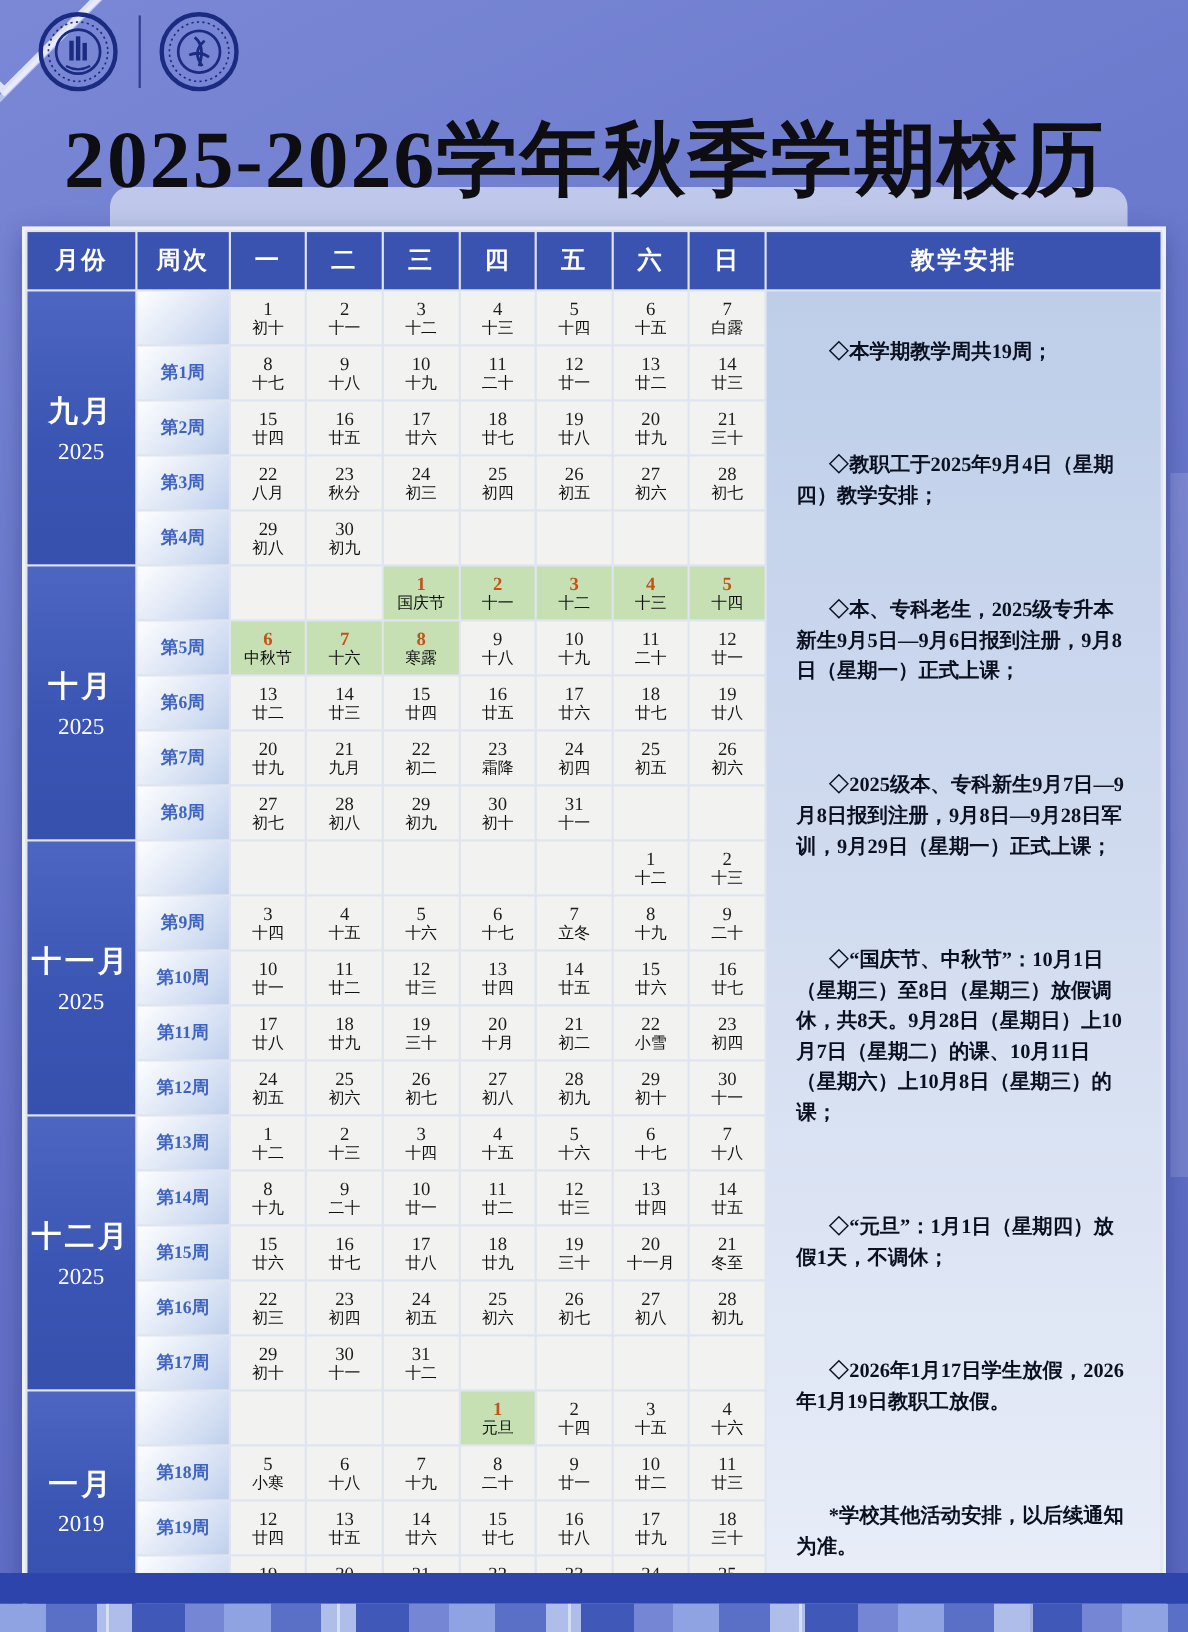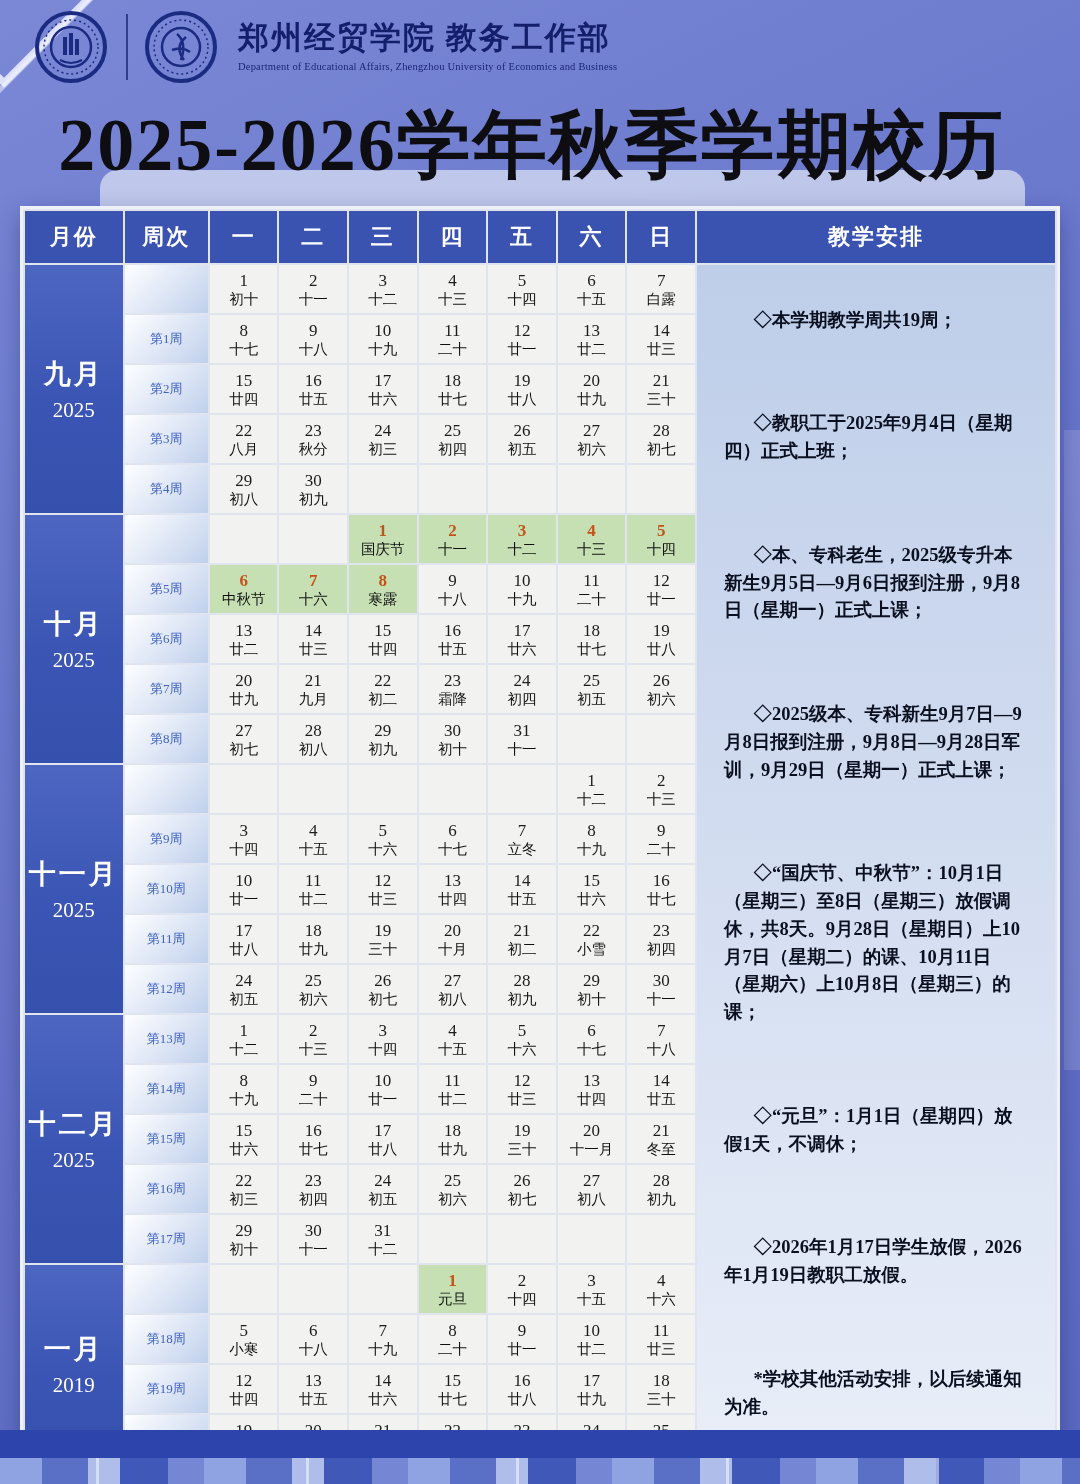--- a/index.html
+++ b/index.html
@@ -32,21 +32,21 @@
   table{width:100%;border-collapse:separate;border-spacing:2px;background:#dfe4ef;
     border:3px solid #eef1f8;box-shadow:0 8px 22px rgba(18,28,90,.35);}
   th.col-head{background:#3a52b0;color:#ffffff;font-family:"Liberation Serif",serif;
     font-weight:700;font-size:22px;height:50px;letter-spacing:2px;}
   td{text-align:center;vertical-align:middle;}
   .month-cell{background:linear-gradient(180deg,#4d66c2 0%,#3b55b4 55%,#3650ae 100%);
     color:#fff;width:100px;font-family:"Liberation Serif",serif;}
   .m-name{font-size:27px;font-weight:700;letter-spacing:3px;}
   .m-year{font-size:21px;margin-top:6px;font-family:Liberation Serif, serif;}
   .week-cell{background:linear-gradient(135deg,#fdfeff 0%,#e3eaf7 45%,#bfd0ec 100%);
-    color:#3f63c0;font-weight:400;font-size:13px;width:86px;height:46px;font-family:"Liberation Serif",serif;}
+    color:#3f63c0;font-weight:700;font-size:16px;width:86px;height:46px;font-family:"Liberation Serif",serif;}
   .day-cell{background:#f2f2f0;width:69px;height:46px;font-family:"Liberation Serif",serif;}
   .d-num{font-size:17px;color:#1c1c1c;line-height:1.25;}
   .d-lunar{font-size:14.5px;color:#101010;line-height:1.2;}
   .day-cell.holiday{background:#c6e0b4;}
   .day-cell.holiday .d-num{color:#c2541a;font-weight:700;}
 
   .notes-cell{background:linear-gradient(180deg,#becee9 0%,#cfdaef 40%,#e9eef8 100%);
     width:352px;vertical-align:middle;padding:10px 12px;}
   .notes-wrap{height:100%;display:flex;flex-direction:column;justify-content:center;gap:46px;}
   .note{margin:15px;text-align:left;font-family:"Liberation Serif",serif;font-weight:700;
@@ -77,24 +77,20 @@
     <rect x="41" y="29" width="4" height="16" fill="#1c2b82"></rect>
     <path d="M26 50 q11 6 22 0" fill="none" stroke="#1c2b82" stroke-width="2"></path>
   </svg>
   <div class="logo-divider"></div>
   <svg class="logo" viewBox="0 0 74 74">
     <circle cx="37" cy="37" r="34" fill="none" stroke="#1c2b82" stroke-width="4"></circle>
     <circle cx="37" cy="37" r="27" fill="none" stroke="#1c2b82" stroke-width="1.5" stroke-dasharray="2 3"></circle>
     <circle cx="37" cy="37" r="19" fill="none" stroke="#1c2b82" stroke-width="2.5"></circle>
     <path d="M33 24 q10 8 4 26 M42 27 q-12 10 -2 23 M28 40 q10 -4 18 2" fill="none" stroke="#1c2b82" stroke-width="2.5"></path>
   </svg>
-  <div class="org-text">
-    <div class="org-cn">郑州经贸学院 教务工作部</div>
-    <div class="org-en">Department of Educational Affairs, Zhengzhou University of Economics and Business</div>
-  </div>
 </div>
 
 <div class="page-title">2025-2026学年秋季学期校历</div>
 
 <div class="table-wrap">
   <table>
     <colgroup>
       <col style="width:100px">
         <col style="width:86px">
       <col style="width:69px">
@@ -151,21 +147,21 @@
             <div class="d-num">6</div>
             <div class="d-lunar">十五</div>
           </td>
           <td class="day-cell">
             <div class="d-num">7</div>
             <div class="d-lunar">白露</div>
           </td>
           <td rowspan="24" class="notes-cell">
             <div class="notes-wrap">
               <p class="note">◇本学期教学周共19周；</p>
-              <p class="note">◇教职工于2025年9月4日（星期四）正式上班；</p>
+              <p class="note">◇教职工于2025年9月4日（星期四）教学安排；</p>
               <p class="note">◇本、专科老生，2025级专升本新生9月5日—9月6日报到注册，9月8日（星期一）正式上课；</p>
               <p class="note">◇2025级本、专科新生9月7日—9月8日报到注册，9月8日—9月28日军训，9月29日（星期一）正式上课；</p>
               <p class="note">◇“国庆节、中秋节”：10月1日（星期三）至8日（星期三）放假调休，共8天。9月28日（星期日）上10月7日（星期二）的课、10月11日（星期六）上10月8日（星期三）的课；</p>
               <p class="note">◇“元旦”：1月1日（星期四）放假1天，不调休；</p>
               <p class="note">◇2026年1月17日学生放假，2026年1月19日教职工放假。</p>
               <p class="note">*学校其他活动安排，以后续通知为准。</p>
             </div>
           </td>
         </tr>
         <tr>

